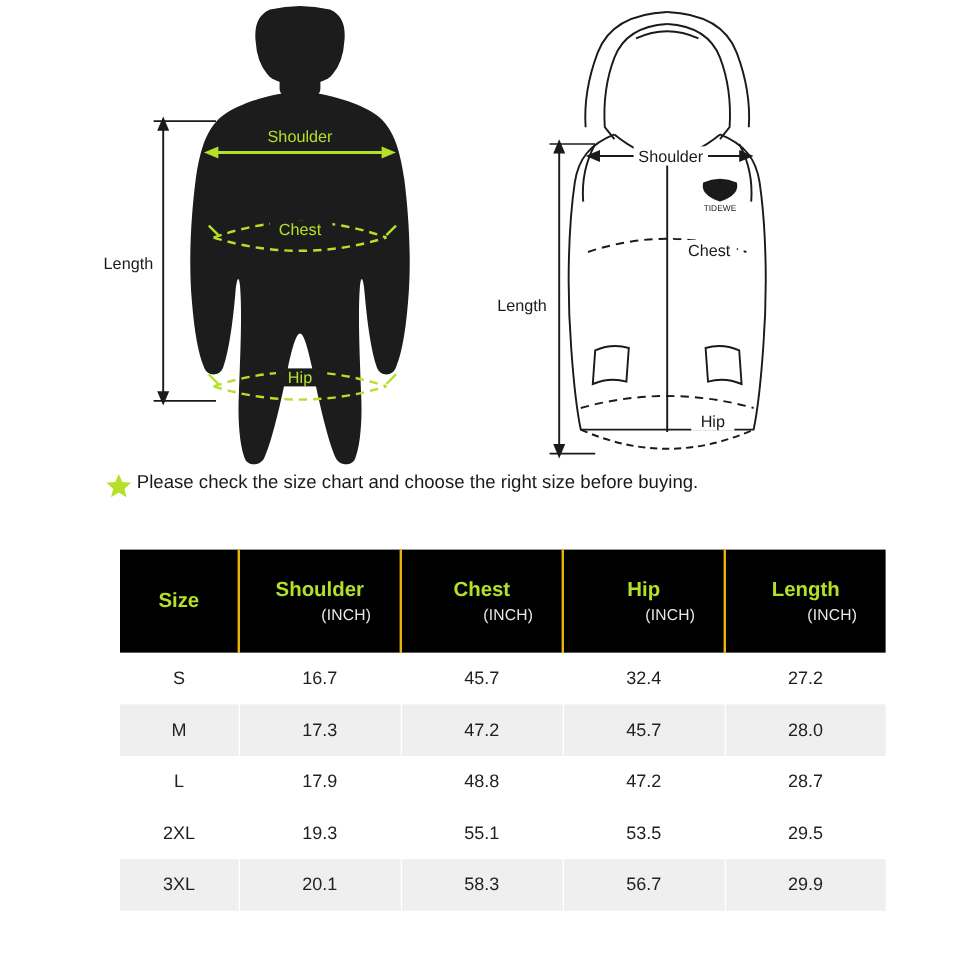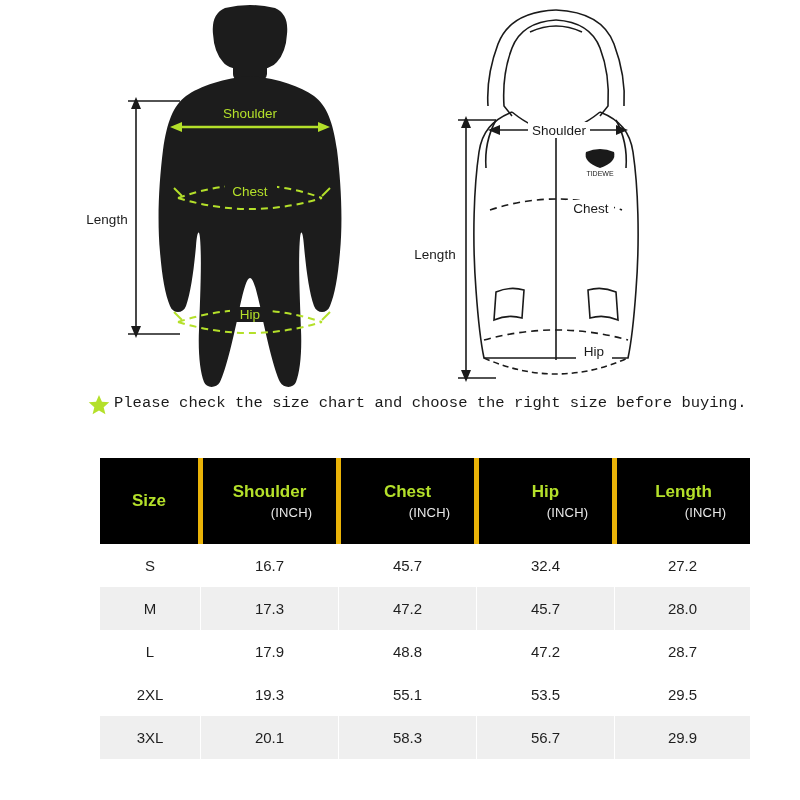--- a/index.html
+++ b/index.html
@@ -43,21 +43,20 @@
   }
   .note-star {
     position: absolute;
     left: 0px;
     top: 2px;
     width: 22px;
     height: 22px;
   }
   .note-line1 {
     margin-left: 26px;
-    font-family: Liberation Mono, monospace;
   }
   .note-line2 {
     margin-left: 26px;
   }
 
   
   .table-wrap {
     position: absolute;
     left: 100px;
     top: 458px;
@@ -72,21 +71,21 @@
   table.size-table td {
     text-align: center;
     vertical-align: middle;
   }
   thead th {
     background: #000000;
     color: #b4e02a;
     height: 84px;
     font-size: 17px;
     font-weight: bold;
-    border-right: 5px solid #eab308;
+    border-right: 2px solid #eab308;
   }
   thead th:last-child { border-right: none; }
   thead .unit {
     display: block;
     color: #e9e9e9;
     font-size: 13px;
     font-weight: normal;
     margin-top: 3px;
     letter-spacing: 0.2px;
     padding-left: 44px;

